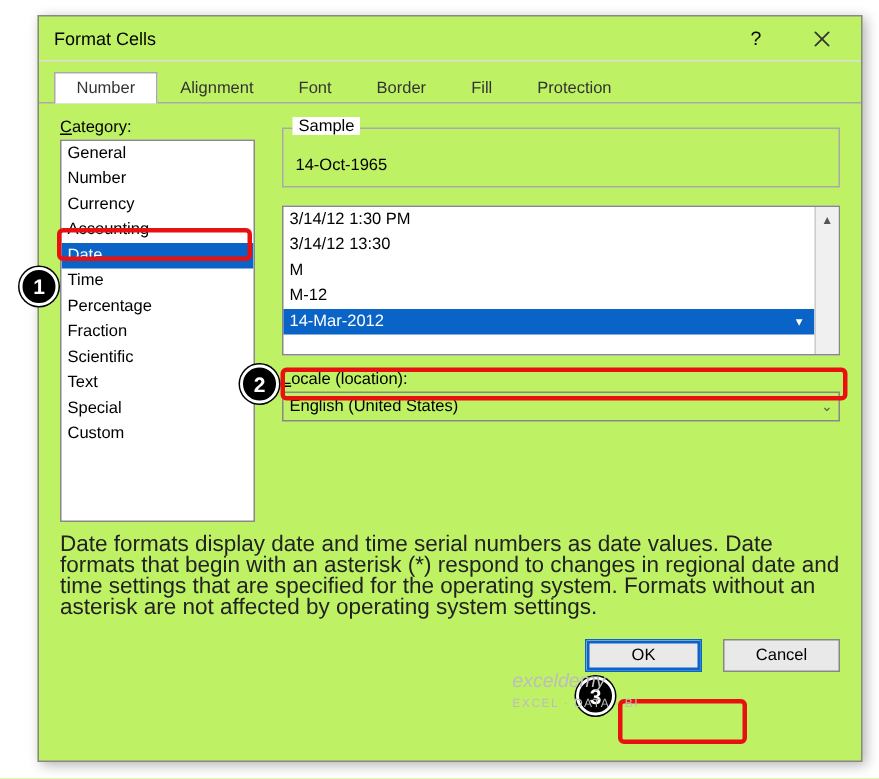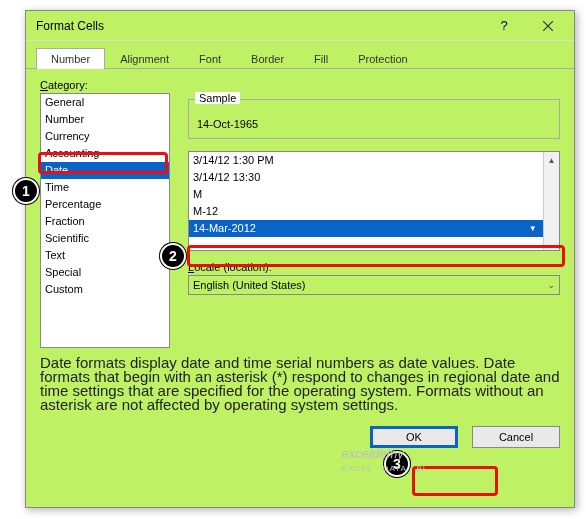--- a/index.html
+++ b/index.html
@@ -13,34 +13,34 @@
   .tab { padding: 4px 14px; border: 1px solid transparent; border-bottom: none; position: relative; top: 1px; color: #333; }
   .tab.active { border-color: #aaa; background: #fff; }
   .body { padding: 10px 14px 8px 14px; display: flex; gap: 18px; }
   .col-left { width: 130px; }
   .lbl { font-size: 11px; margin-bottom: 2px; display: block; }
   .underline { text-decoration: underline; }
   .listbox { border: 1px solid #888; background: #fff; height: 255px; overflow: hidden; font-size: 11px; position: relative; }
   .listbox .item { padding: 1px 4px; line-height: 15px; white-space: nowrap; overflow: hidden; }
   .listbox .item.selected { background: #0a63c7; color: #fff; }
   .col-right { flex: 1; }
-  .samplebox { border: 1px solid #aaa; padding: 18px 8px 8px 8px; margin-top: 20px; position: relative; font-size: 11px; height: 40px; }
+  .samplebox { border: 1px solid #aaa; padding: 18px 8px 8px 8px; margin-top: 6px; position: relative; font-size: 11px; height: 40px; }
   .samplebox .legend { position: absolute; top: -8px; left: 6px; background: #fff; padding: 0 4px; font-size: 11px; }
   .typelist { border: 1px solid #888; background: #fff; height: 100px; font-size: 11px; position: relative; margin-top: 2px; }
   .typelist .scroll { position: absolute; right: 0; top: 0; bottom: 0; width: 16px; background: #f0f0f0; border-left: 1px solid #ccc; }
   .typelist .scroll .arrow { height: 16px; display: flex; align-items: center; justify-content: center; font-size: 8px; color: #555; }
   .typelist .items { margin-right: 16px; }
   .typelist .item { padding: 1px 4px; line-height: 15px; }
   .typelist .item.selected { background: #0a63c7; color: #fff; display: flex; align-items: center; }
   .typelist .item.selected .chev { margin-left: auto; margin-right: 4px; font-size: 9px; }
   .localebox { display:flex; align-items:center; border: 1px solid #888; height: 20px; font-size: 11px; padding: 2px 4px; margin-top: 2px; }
   .localebox .chev { margin-left:auto; font-size: 9px; color:#555; }
   .desc { font-size: 15px; padding: 0 14px 6px 14px; color: #222; line-height: 14px; }
   .footer { display: flex; justify-content: flex-end; gap: 14px; padding: 8px 14px 14px 0; }
-  .btn { width: 88px; height: 22px; font-size: 11px; background: #e9e9e9; border: 1px solid #888; display: flex; align-items: center; justify-content: center; }
+  .btn { width: 78px; height: 22px; font-size: 11px; background: #e9e9e9; border: 1px solid #888; display: flex; align-items: center; justify-content: center; }
   .btn.default { border: 1px solid #0a63c7; outline: 1px solid #0a63c7; outline-offset: -3px; box-shadow: 0 0 0 1px #0a63c7 inset; }
   
   .callout-ring { position: absolute; border: 3px solid #e91010; border-radius: 4px; pointer-events: none; }
   .callout-num { position: absolute; width: 26px; height: 26px; border-radius: 50%; background: #000; color: #fff; font-weight: bold; font-size: 14px; display: flex; align-items: center; justify-content: center; border: 2px solid #fff; box-shadow: 0 0 0 1px #000; pointer-events:none; }
   .watermark { position: absolute; right: 160px; bottom: 44px; font-size: 13px; color: #bdbdbd; font-style: italic; text-align: left; line-height: 13px; pointer-events:none; }
   .watermark .sub { font-size: 8px; letter-spacing: 1px; font-style: normal; }
 </style>
 </head>
 <body>
 

